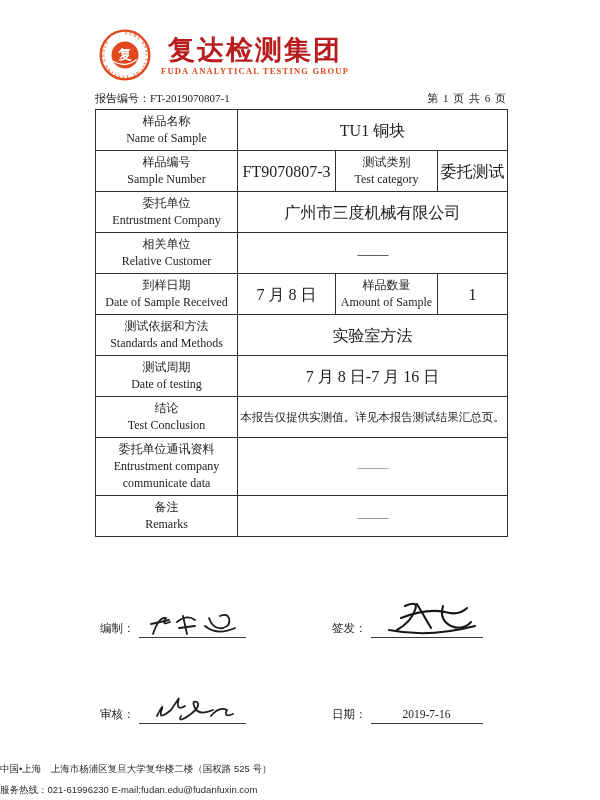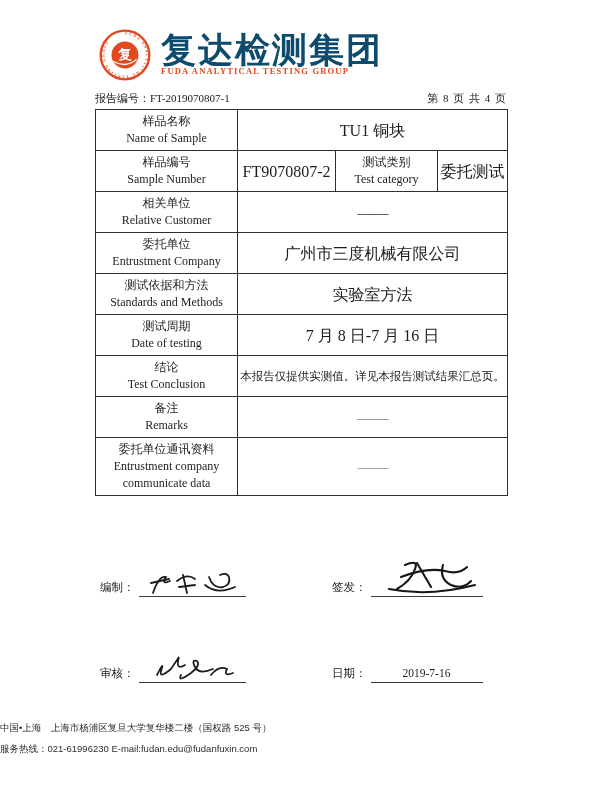--- a/index.html
+++ b/index.html
@@ -12,22 +12,22 @@
     overflow:hidden;
   }
   .page { width:600px; height:800px; }
 
   
   .header { padding-top:28px; margin-left:98px; }
   .logo-row { display:flex; align-items:center; gap:9px; }
   .seal { width:54px; height:54px; flex:0 0 auto; }
   .logo-cn {
     font-family:"Liberation Sans","DejaVu Sans",sans-serif;
-    font-weight:bold; font-size:35px; line-height:30px;
-    color:#0c4a6e; letter-spacing:2px;
+    font-weight:bold; font-size:27px; line-height:30px;
+    color:#b91c1c; letter-spacing:2px;text-align:center;
   }
   .logo-en {
     font-family:"Liberation Serif",serif;
     font-weight:bold; font-size:8.5px; letter-spacing:1.2px;
     color:#E2491E; margin-top:1px;
   }
 
   
   .meta {
     width:412px; margin:9px 0 0 95px;
@@ -102,21 +102,21 @@
       </svg>
       <div>
         <div class="logo-cn">复达检测集团</div>
         <div class="logo-en">FUDA ANALYTICAL TESTING GROUP</div>
       </div>
     </div>
   </div>
 
   <div class="meta">
     <span><span>报告编号：</span><span>FT-2019070807-1</span></span>
-    <span class="page-info">第 8 页 共 4 页</span>
+    <span class="page-info">第 1 页 共 6 页</span>
   </div>
 
   <table class="info">
     <colgroup>
         <col style="width:142px">
         <col style="width:98px">
         <col style="width:102px">
         <col style="width:70px">
       </colgroup>
 
@@ -127,44 +127,56 @@
             <div class="en">Name of Sample</div>
       </td>
       <td class="val" colspan="3">TU1 铜块</td>
     </tr>
 
     <tr>
       <td class="lbl">
         <div class="cn">样品编号</div>
             <div class="en">Sample Number</div>
       </td>
-      <td class="val">FT9070807-2</td>
+      <td class="val">FT9070807-3</td>
       <td class="lbl">
         <div class="cn">测试类别</div>
             <div class="en">Test category</div>
       </td>
       <td class="val">委托测试</td>
     </tr>
 
     <tr>
       <td class="lbl">
+        <div class="cn">委托单位</div>
+            <div class="en">Entrustment Company</div>
+      </td>
+      <td class="val" colspan="3">广州市三度机械有限公司</td>
+    </tr>
+
+    <tr>
+      <td class="lbl">
         <div class="cn">相关单位</div>
             <div class="en">Relative Customer</div>
       </td>
       <td class="val dash-dark" colspan="3">——</td>
     </tr>
 
     <tr>
       <td class="lbl">
-        <div class="cn">委托单位</div>
-            <div class="en">Entrustment Company</div>
-      </td>
-      <td class="val" colspan="3">广州市三度机械有限公司</td>
-    </tr>
-
+        <div class="cn">到样日期</div>
+            <div class="en">Date of Sample Received</div>
+      </td>
+      <td class="val">7 月 8 日</td>
+      <td class="lbl">
+        <div class="cn">样品数量</div>
+            <div class="en">Amount of Sample</div>
+      </td>
+      <td class="val">1</td>
+    </tr>
 
 
     <tr>
       <td class="lbl">
         <div class="cn">测试依据和方法</div>
             <div class="en">Standards and Methods</div>
       </td>
       <td class="val" colspan="3">实验室方法</td>
     </tr>
 
@@ -175,37 +187,37 @@
       </td>
       <td class="val" colspan="3">7 月 8 日-7 月 16 日</td>
     </tr>
 
     <tr>
       <td class="lbl">
         <div class="cn">结论</div>
             <div class="en">Test Conclusion</div>
       </td>
       <td class="val small" colspan="3">本报告仅提供实测值。详见本报告测试结果汇总页。</td>
-    </tr>
-
-    <tr>
-      <td class="lbl">
-        <div class="cn">备注</div>
-            <div class="en">Remarks</div>
-      </td>
-      <td class="val dash-mid" colspan="3">——</td>
     </tr>
 
     <tr>
       <td class="lbl">
         <div class="cn">委托单位通讯资料</div>
         <div class="en">Entrustment company</div>
         <div class="en">communicate data</div>
       </td>
       <td class="val dash-light" colspan="3">——</td>
+    </tr>
+
+    <tr>
+      <td class="lbl">
+        <div class="cn">备注</div>
+            <div class="en">Remarks</div>
+      </td>
+      <td class="val dash-mid" colspan="3">——</td>
     </tr>
   </tbody>
     </table>
 
   <div class="signatures">
     <div class="sig-row">
       <div class="sig-item left">
         <span class="sig-label">编制：</span>
         <span class="sig-line w105">
           <svg width="107" height="36" viewBox="0 0 107 36">

